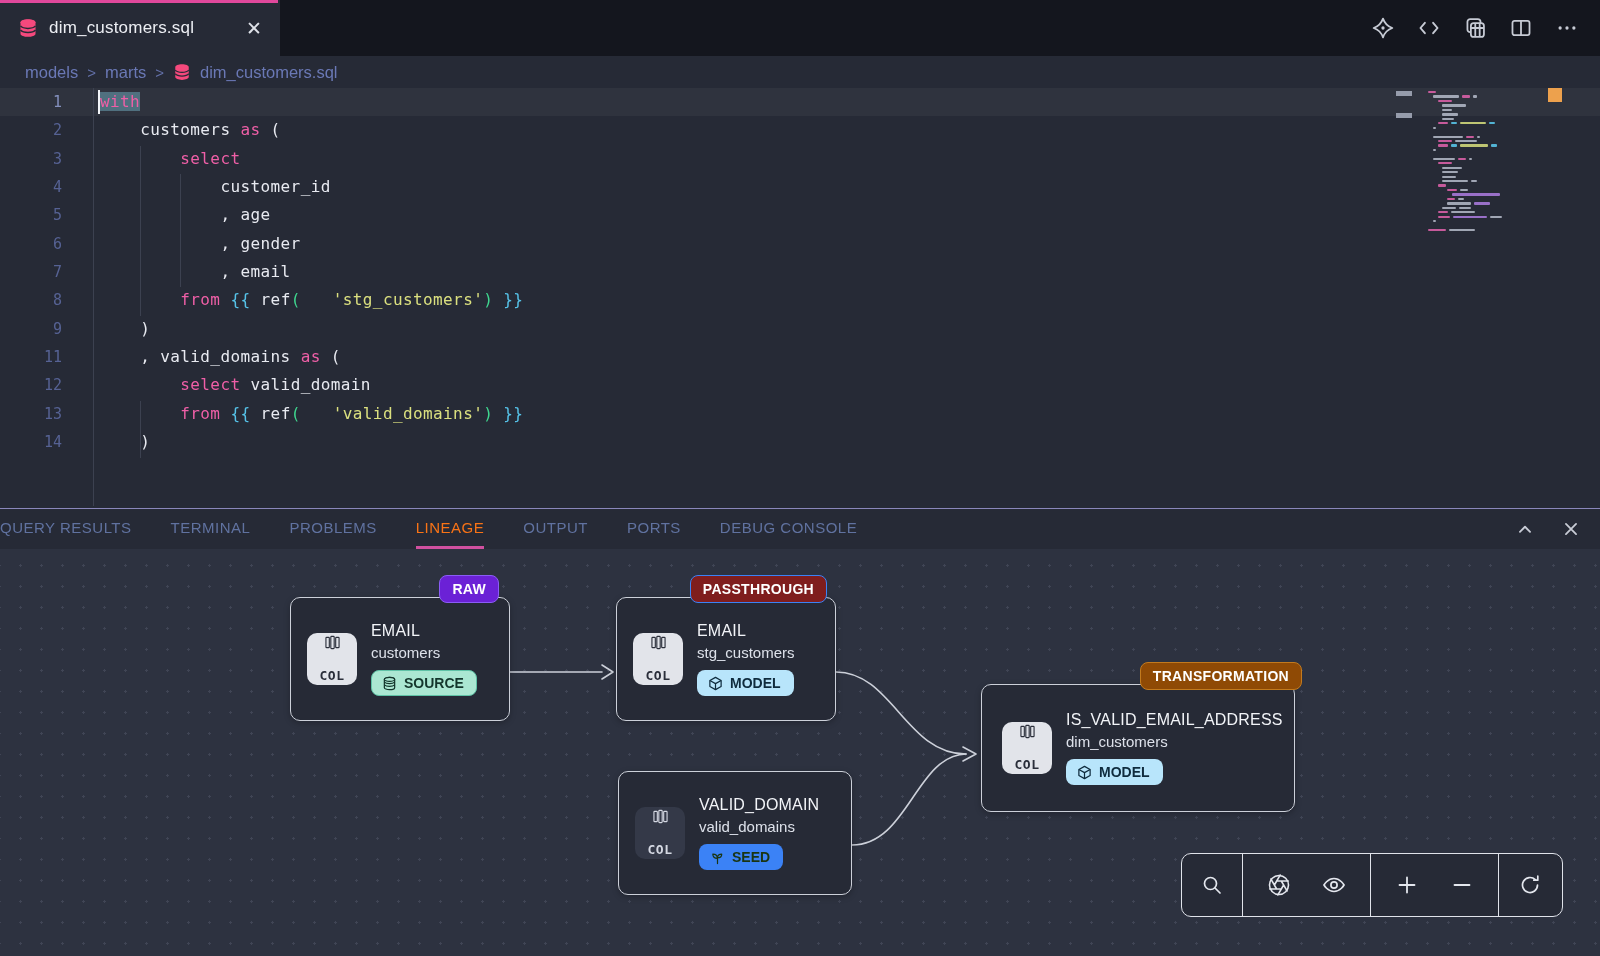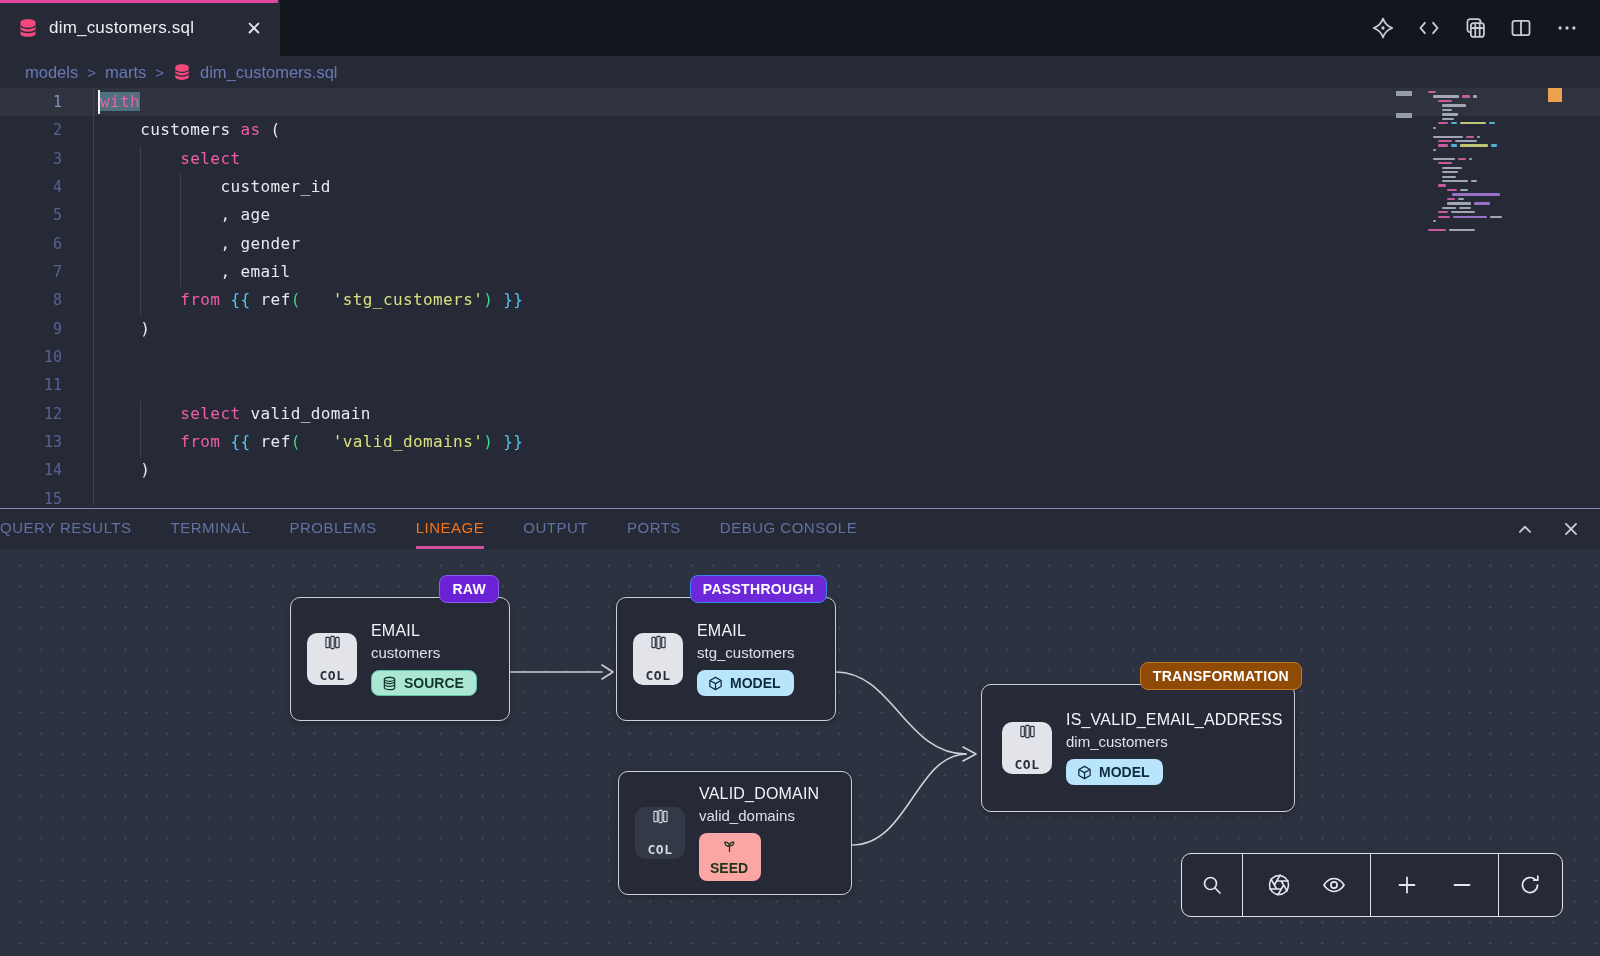--- a/index.html
+++ b/index.html
@@ -57,24 +57,24 @@
   .colbox{flex:0 0 50px;width:50px;height:52px;border-radius:10px;display:flex;flex-direction:column;align-items:center;justify-content:center;gap:18px;}
   .colbox.light{background:#e2e4ea;color:#2a2e3a;}
   .colbox.dark{background:#343948;color:#d4d8e2;}
   .colbox .col-lbl{font-family:"DejaVu Sans Mono",monospace;font-size:13px;font-weight:bold;letter-spacing:.5px;}
   .ntext{display:flex;flex-direction:column;}
   .ntitle{color:#f2f4f8;font-size:16px;font-weight:500;letter-spacing:.2px;}
   .nsub{color:#dde1ea;font-size:15px;margin-top:4px;}
   .pill{margin-top:9px;align-self:flex-start;display:flex;align-items:center;gap:7px;font-size:14px;font-weight:bold;border-radius:8px;padding:4px 12px 4px 10px;border:1px solid transparent;}
   .pill.source{background:#abe7d2;border-color:#5fc2a6;color:#14362c;}
   .pill.model{background:#b8e5fb;color:#0f2b3d;}
-  .pill.seed{background:#fca5a5;color:#1a3512;flex-direction:column;}
+  .pill.seed{background:#3b82f6;color:#1a3512;}
   .badge{position:absolute;top:-23px;font-size:14px;font-weight:bold;color:#fff;letter-spacing:.3px;border-radius:8px;padding:5px 12px;border:1px solid transparent;}
   .badge.raw{background:#6b21d6;border-color:#8b5cf6;}
-  .badge.passthrough{background:#6d28d9;border-color:#3b82f6;}
+  .badge.passthrough{background:#7f1d1d;border-color:#3b82f6;}
   .badge.transformation{background:#8f4a05;border-color:#c27a1e;}
 
   
   .ltoolbar{position:absolute;left:1181px;top:304px;width:382px;height:64px;background:#262a36;border:1.5px solid #e0e3ea;border-radius:10px;display:flex;box-sizing:border-box;}
   .lt-sec{display:flex;align-items:center;justify-content:space-evenly;border-right:1.5px solid #e0e3ea;box-sizing:border-box;}
   .lt-sec:last-child{border-right:none;}
   .lt-sec .tbtn{display:flex;align-items:center;justify-content:center;width:36px;height:36px;cursor:pointer;color:#e4e7ee;}
   .tsvg{width:24px;height:24px;display:block;}
 </style>
 </head>
@@ -133,26 +133,24 @@
     <div id="codeLines">
         <div class="code-line current"><span class="ln">1</span><span class="lt"><span class="tok-sel">with</span></span></div>
         <div class="code-line"><span class="ln">2</span><span class="lt"><span>    </span><span>customers </span><span class="tok-kw">as</span><span> (</span></span></div>
         <div class="code-line"><span class="ln">3</span><span class="lt"><span>        </span><span class="tok-kw">select</span></span></div>
         <div class="code-line"><span class="ln">4</span><span class="lt"><span>            customer_id</span></span></div>
         <div class="code-line"><span class="ln">5</span><span class="lt"><span>            , age</span></span></div>
         <div class="code-line"><span class="ln">6</span><span class="lt"><span>            , gender</span></span></div>
         <div class="code-line"><span class="ln">7</span><span class="lt"><span>            , email</span></span></div>
         <div class="code-line"><span class="ln">8</span><span class="lt"><span>        </span><span class="tok-kw">from</span><span> </span><span class="tok-jj">{{</span><span> ref</span><span class="tok-pr">(</span><span class="tok-str">'stg_customers'</span><span class="tok-pr">)</span><span> </span><span class="tok-jj">}}</span></span></div>
         <div class="code-line"><span class="ln">9</span><span class="lt"><span>    )</span></span></div>
-        <div class="code-line"><span class="ln">10</span><span class="lt"></span></div>
-        <div class="code-line"><span class="ln">11</span></div>
+        <div class="code-line"><span class="ln">11</span><span class="lt"><span>    , valid_domains </span><span class="tok-kw">as</span><span> (</span></span></div>
         <div class="code-line"><span class="ln">12</span><span class="lt"><span>        </span><span class="tok-kw">select</span><span> valid_domain</span></span></div>
         <div class="code-line"><span class="ln">13</span><span class="lt"><span>        </span><span class="tok-kw">from</span><span> </span><span class="tok-jj">{{</span><span> ref</span><span class="tok-pr">(</span><span class="tok-str">'valid_domains'</span><span class="tok-pr">)</span><span> </span><span class="tok-jj">}}</span></span></div>
         <div class="code-line"><span class="ln">14</span><span class="lt"><span>    )</span></span></div>
-        <div class="code-line"><span class="ln">15</span><span class="lt"></span></div>
       </div>
     <div class="guide" style="left:93px;top:0;height:418px"></div>
     <div class="guide" style="left:140px;top:58px;height:170px"></div>
     <div class="guide" style="left:140px;top:313px;height:57px"></div>
     <div class="guide" style="left:180px;top:86px;height:113px"></div>
     <div class="cursor"></div>
     <div class="minimap" id="minimap">
         <div class="mm-row" style="left: 3px; top: 3px; width: 8px; background: rgb(216, 95, 166);"></div>
         <div class="mm-row" style="left: 7.8px; top: 7.45px; width: 26px; background: rgb(174, 180, 194);"></div>
         <div class="mm-row" style="left: 36.8px; top: 7.45px; width: 8px; background: rgb(216, 95, 166);"></div>

